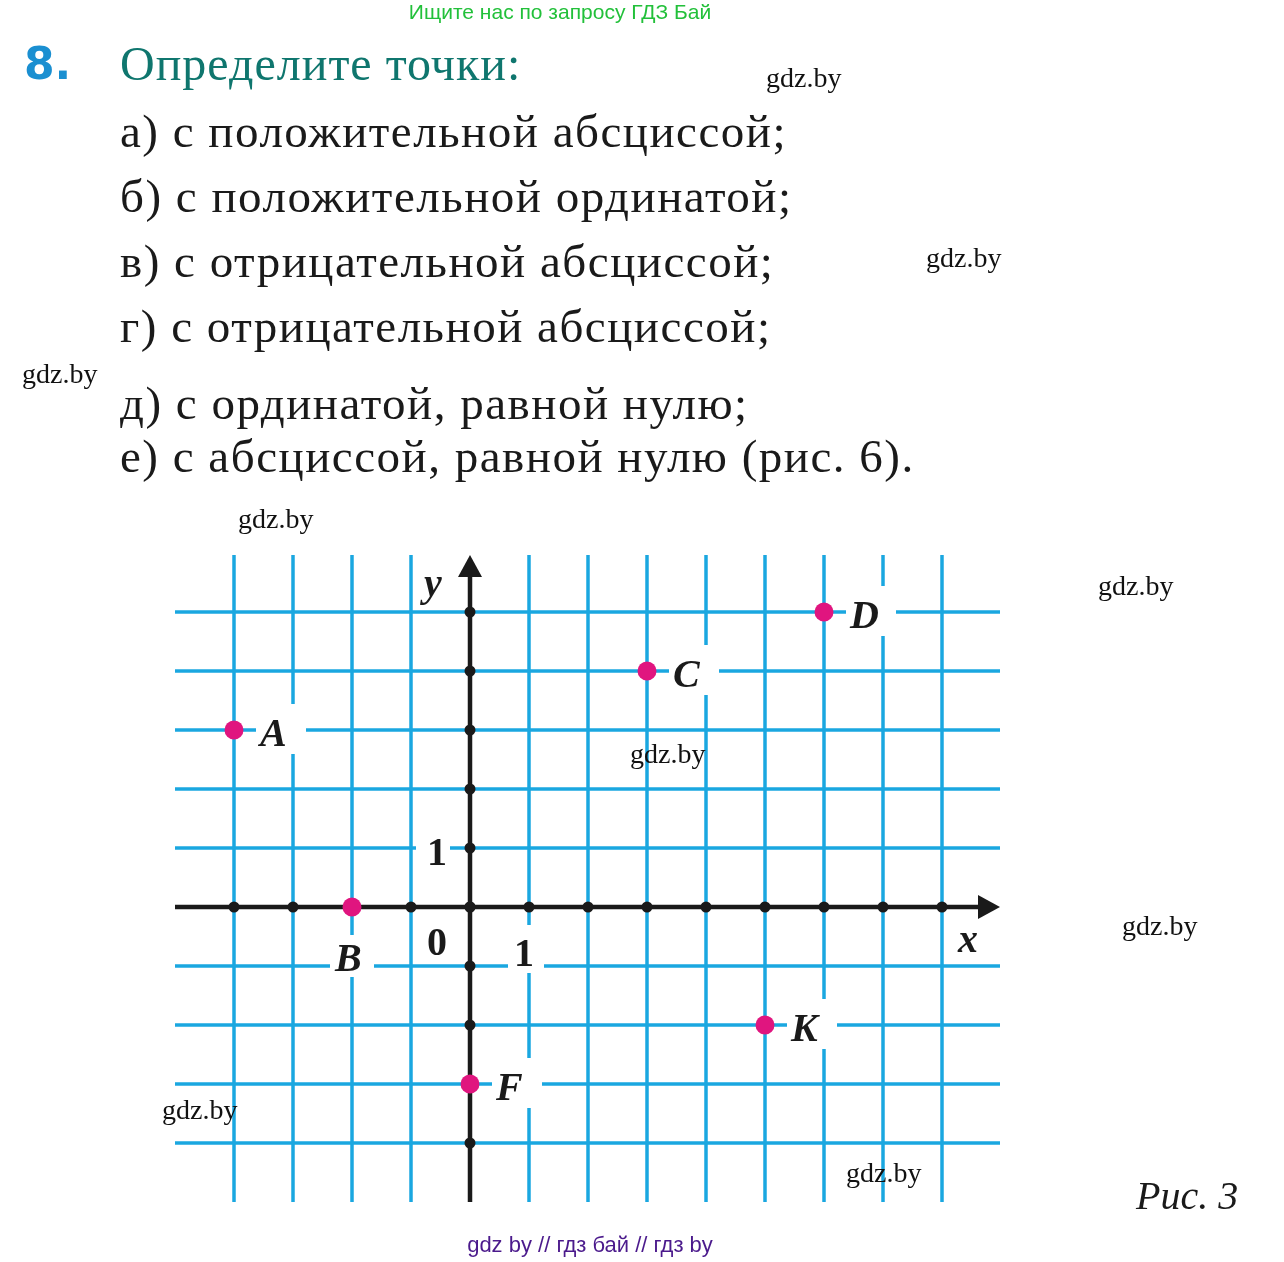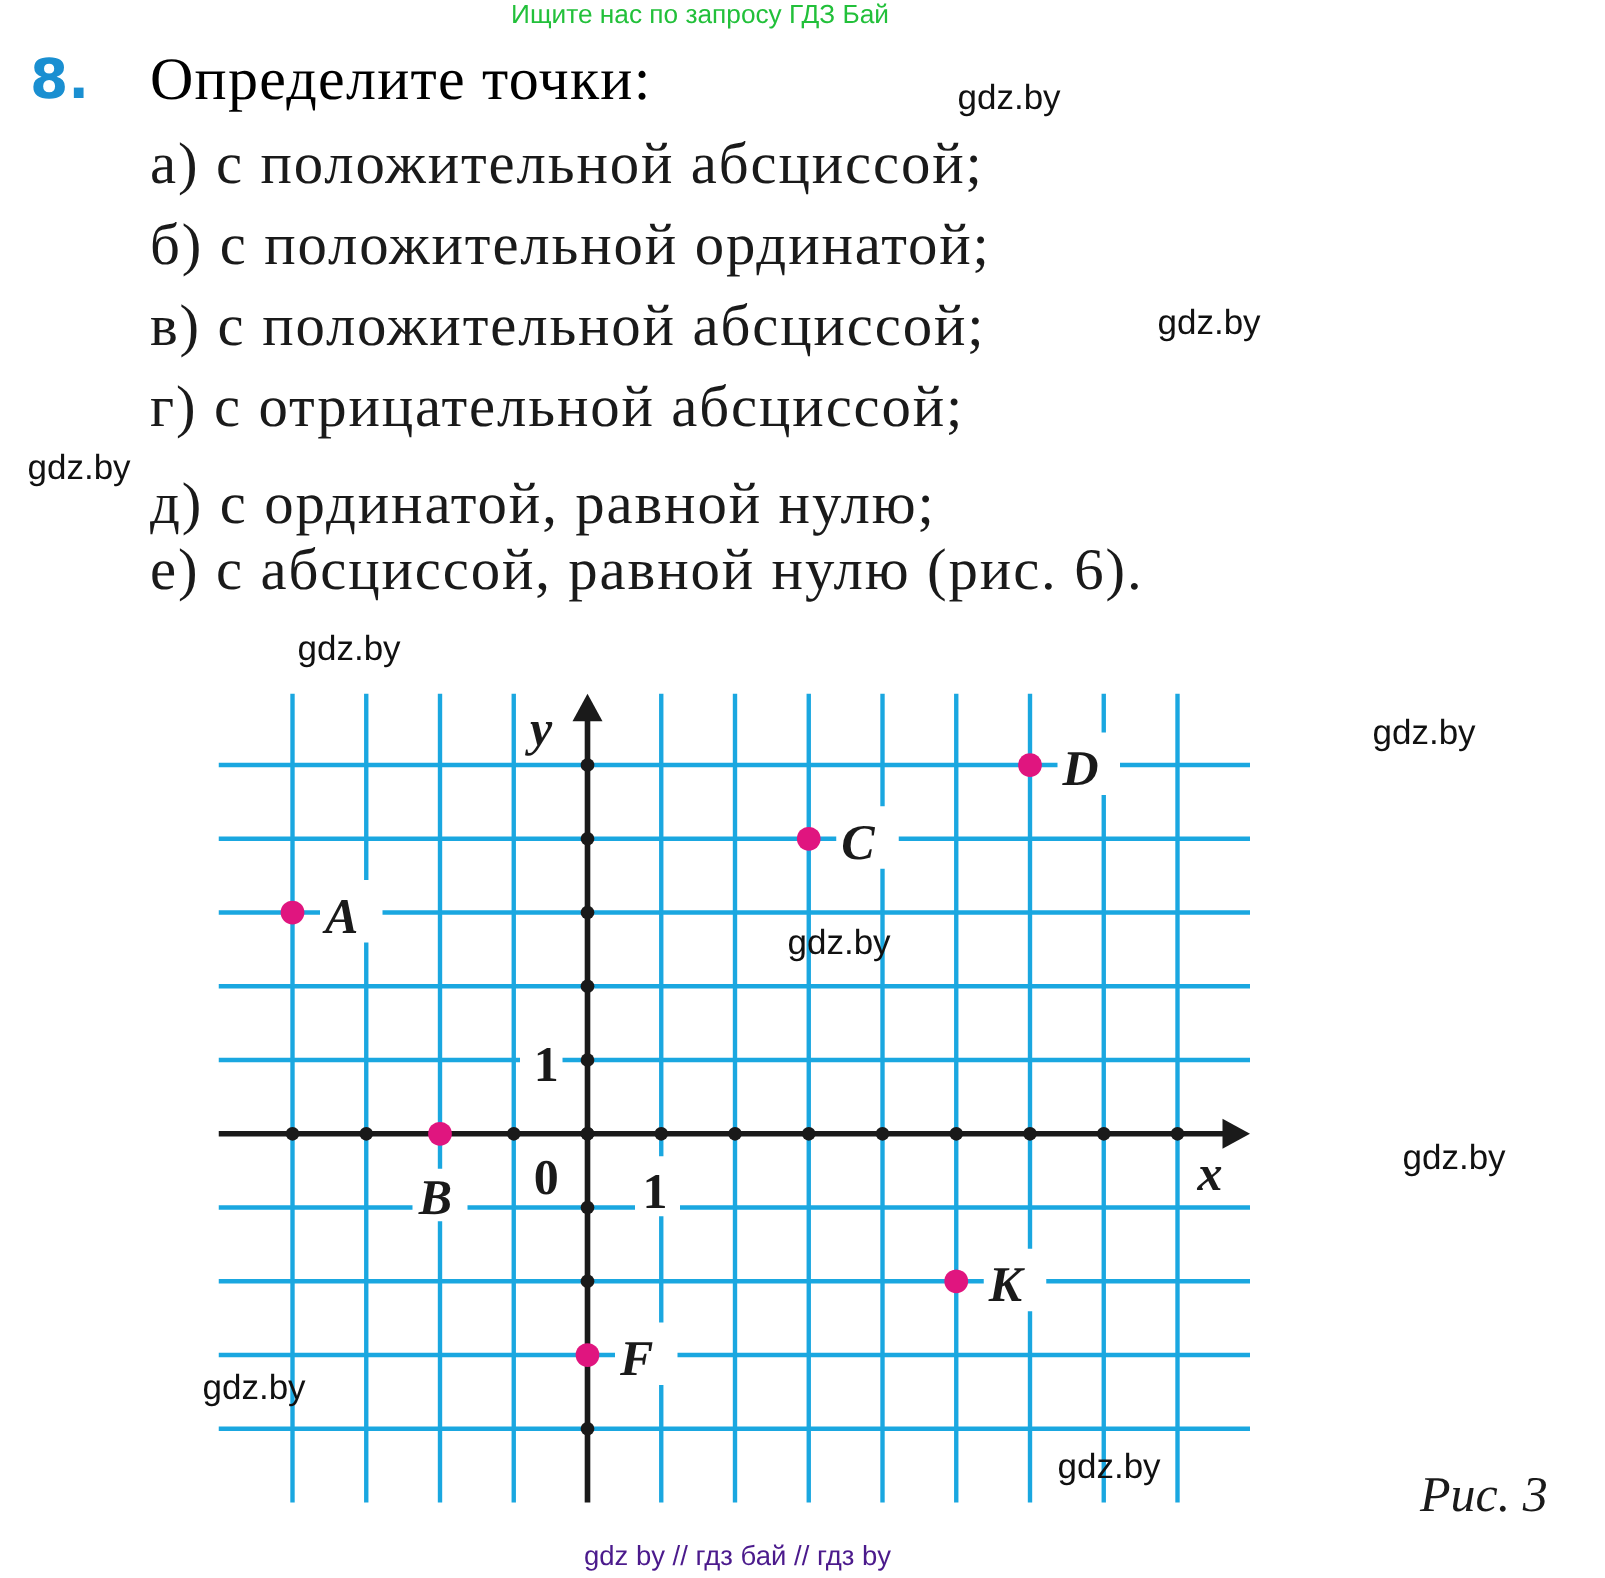--- a/index.html
+++ b/index.html
@@ -1,35 +1,35 @@
 <!DOCTYPE html>
 <html><head>
 <meta charset="utf-8">
 <style>
   html, body { margin:0; padding:0; background:#ffffff; }
   body { width:1284px; height:1262px; position:relative; overflow:hidden; font-family:"Liberation Serif", serif; }
   .top-banner { position:absolute; left:0; width:1120px; top:0; text-align:center; color:#22c03a; font-family:"Liberation Sans", sans-serif; font-size:21px; }
   .num { position:absolute; left:24px; top:38px; color:#1a8fd1; font-family:"DejaVu Sans", sans-serif; font-weight:bold; font-size:44px; }
-  .title { position:absolute; left:120px; top:36px; font-size:48px; color:#000000; letter-spacing:1px; }
+  .title { position:absolute; left:120px; top:36px; font-size:48px; color:#0f766e; letter-spacing:1px; }
   .item { position:absolute; left:120px; font-size:47px; color:#1a1a1a; letter-spacing:1.5px; white-space:nowrap; }
-  .wm { position:absolute; font-family:Liberation Sans, sans-serif; font-size:28px; color:#111; }
+  .wm { position:absolute; font-family:Liberation Serif, serif; font-size:28px; color:#111; }
   .caption { position:absolute; left:1136px; top:1172px; font-style:italic; font-size:40px; color:#1a1a1a; }
   .footer { position:absolute; left:0; width:1180px; top:1232px; text-align:center; color:#4b1a8c; font-family:"Liberation Sans", sans-serif; font-size:22px; }
   svg { position:absolute; left:0; top:0; }
 </style>
 </head>
 <body>
 
 <div class="top-banner">Ищите нас по запросу ГДЗ Бай</div>
 
 <div class="num">8.</div>
 <div class="title">Определите точки:</div>
 <div class="item" style="top:104px">а) с положительной абсциссой;</div>
 <div class="item" style="top:169px">б) с положительной ординатой;</div>
-<div class="item" style="top:234px">в) с положительной абсциссой;</div>
+<div class="item" style="top:234px">в) с отрицательной абсциссой;</div>
 <div class="item" style="top:299px">г) с отрицательной абсциссой;</div>
 <div class="item" style="top:376px">д) с ординатой, равной нулю;</div>
 <div class="item" style="top:429px">е) с абсциссой, равной нулю (рис. 6).</div>
 
 <svg id="plot" width="1284" height="1262" viewBox="0 0 1284 1262">
     <g>
       <line x1="234" y1="555" x2="234" y2="1202" stroke="#1aa7e0" stroke-width="3.5"></line>
       <line x1="293" y1="555" x2="293" y2="1202" stroke="#1aa7e0" stroke-width="3.5"></line>
       <line x1="352" y1="555" x2="352" y2="1202" stroke="#1aa7e0" stroke-width="3.5"></line>
       <line x1="411" y1="555" x2="411" y2="1202" stroke="#1aa7e0" stroke-width="3.5"></line>

